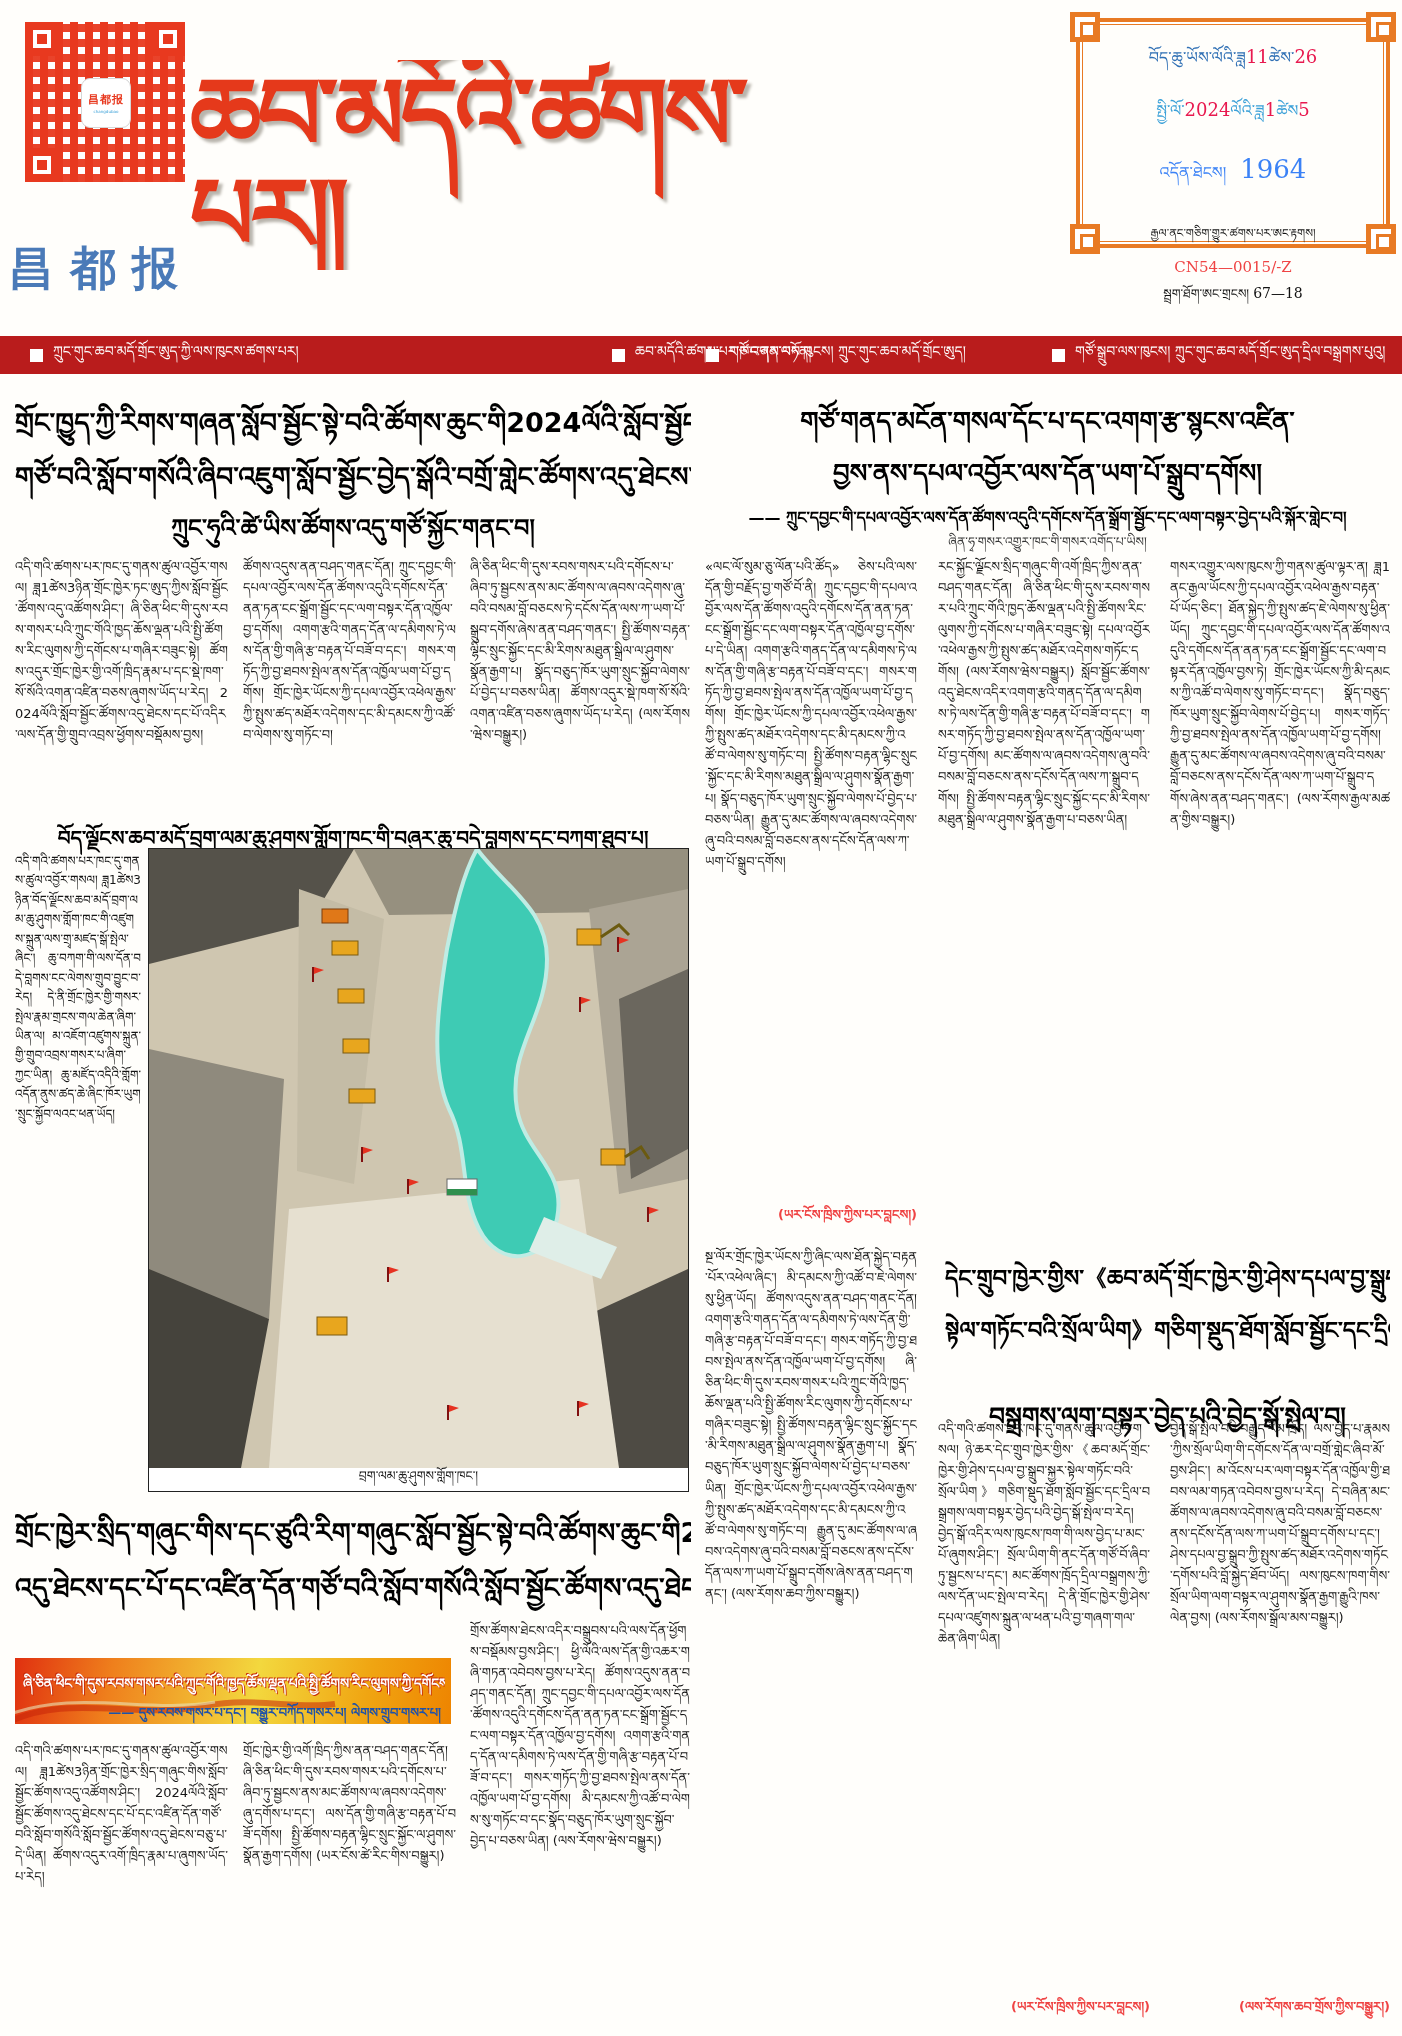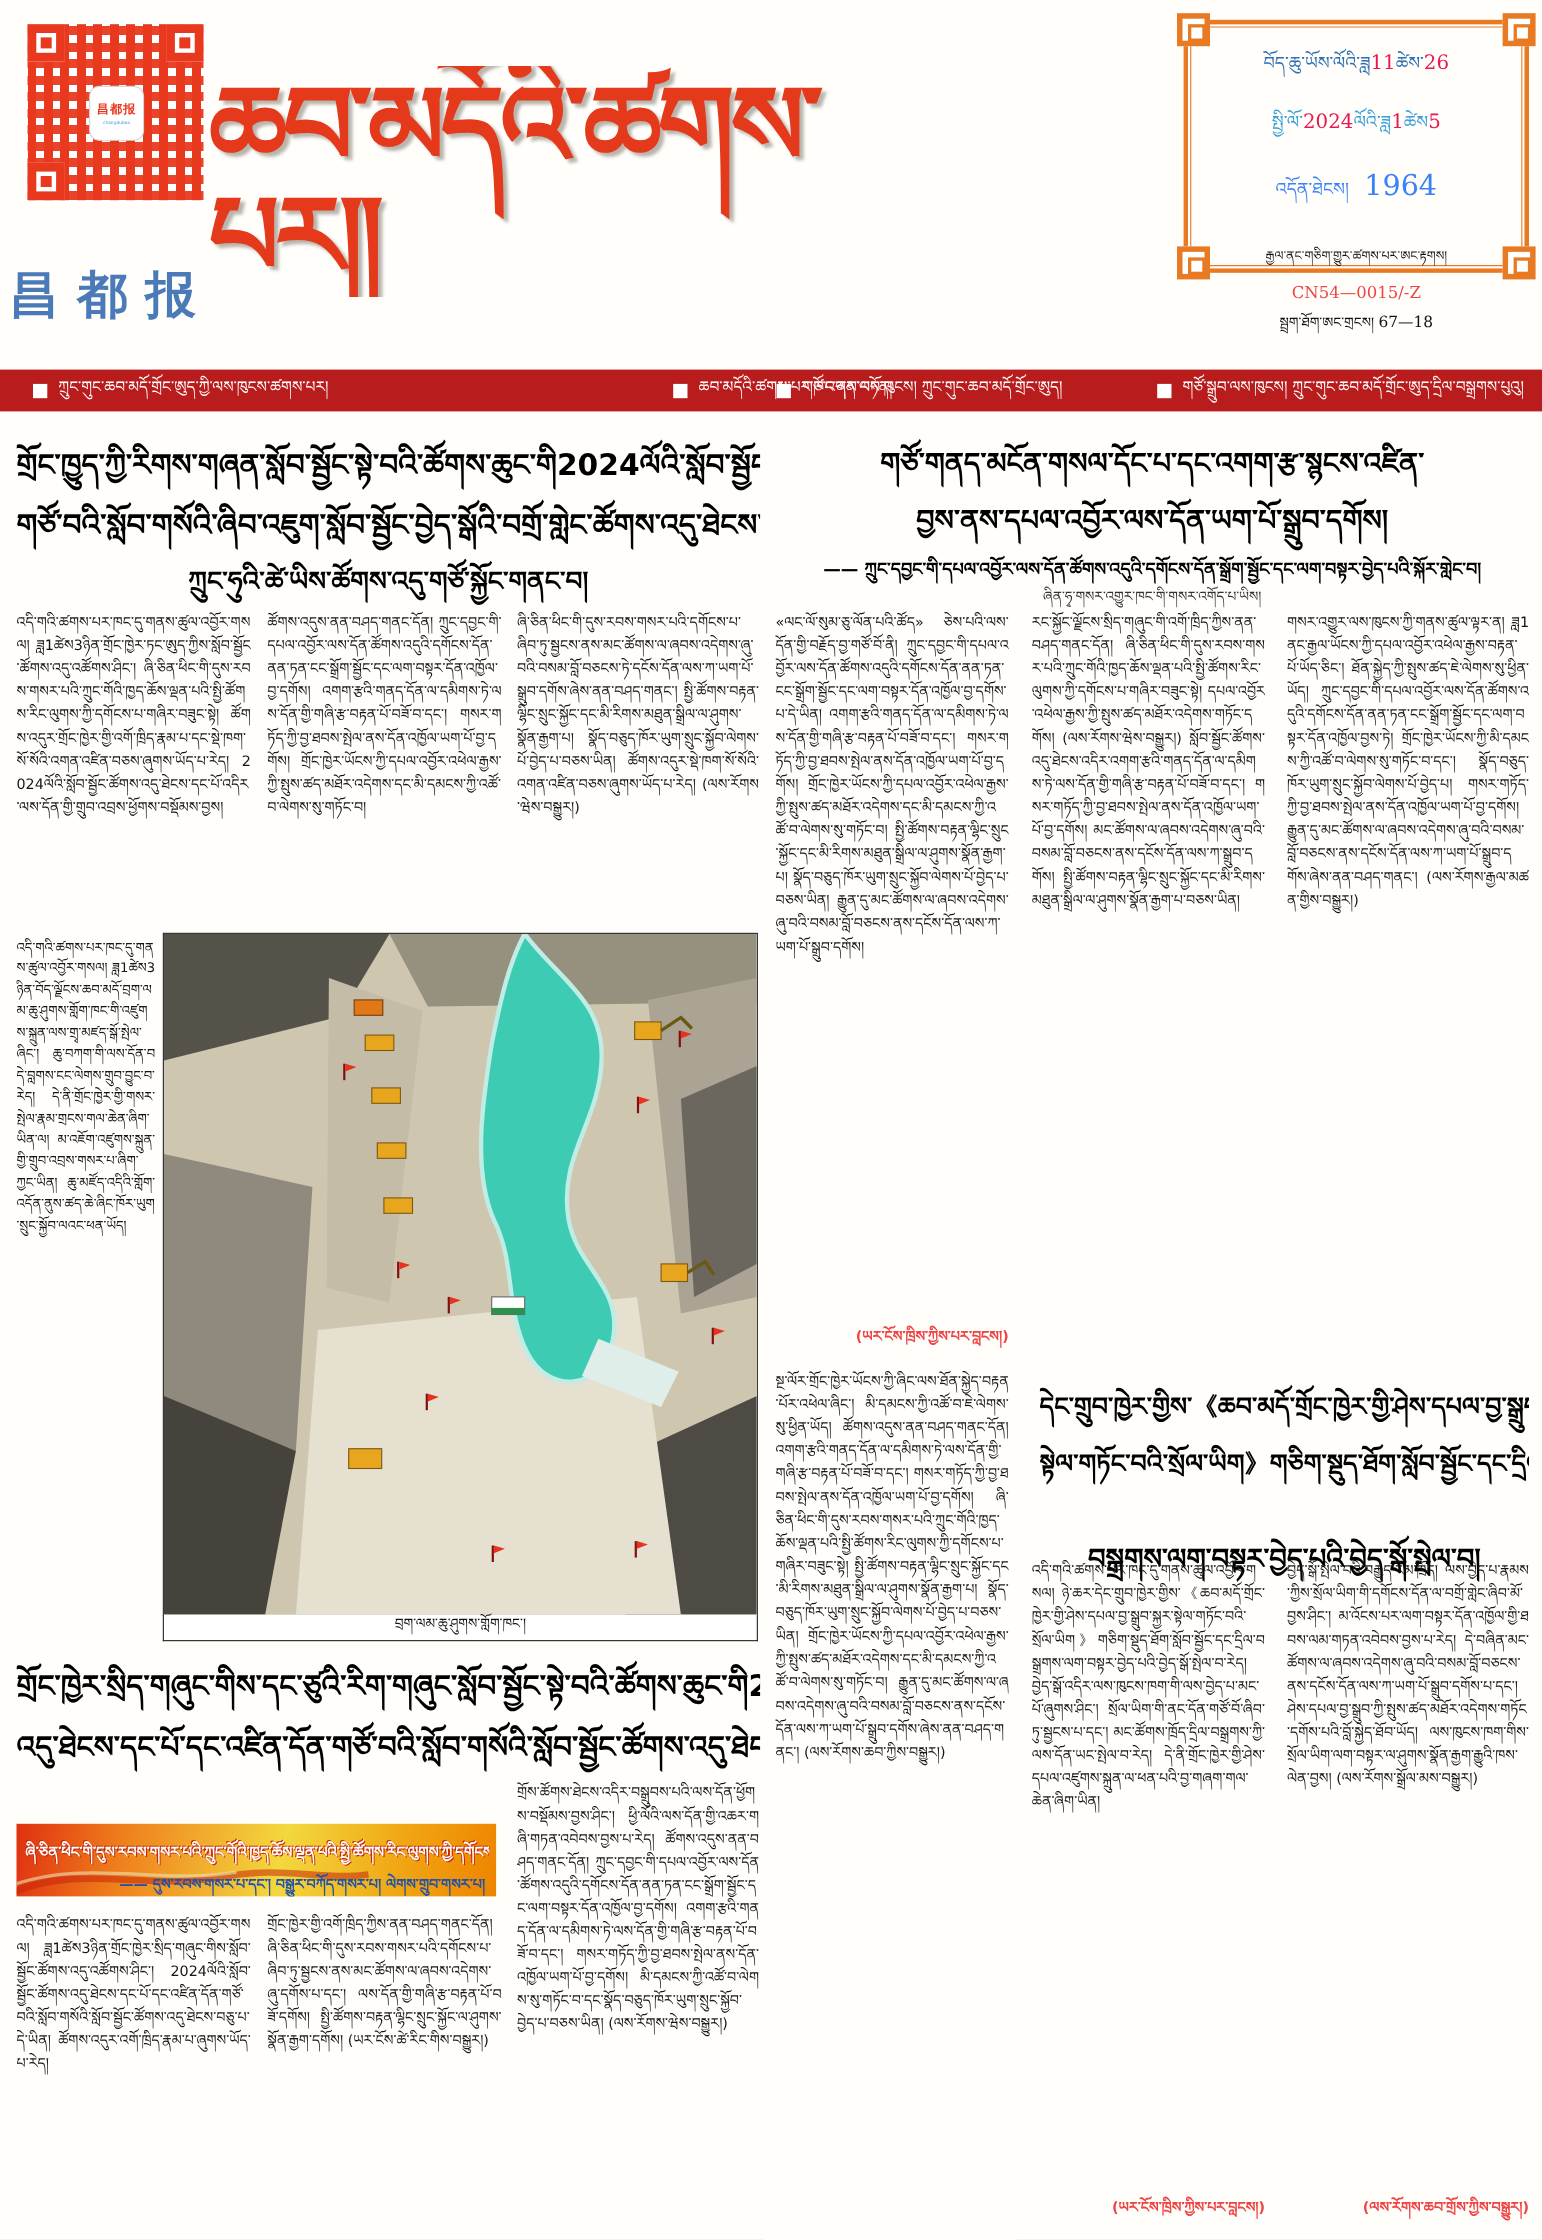--- a/index.html
+++ b/index.html
@@ -134,20 +134,21 @@
       </div>
   </div>
 
   <div class="abs hl" style="left:15px;top:392px;width:676px;font-size:27px">གྲོང་ཁྱུད་ཀྱི་རིགས་གཞན་སློབ་སྦྱོང་སྟེ་བའི་ཚོགས་ཆུང་གི2024ལོའི་སློབ་སྦྱོང་ཚོགས་འདུ་ཐེངས་དང་པོ་དང་།</div>
   <div class="abs hl" style="left:15px;top:446px;width:676px;font-size:27px">གཙོ་བའི་སློབ་གསོའི་ཞིབ་འཇུག་སློབ་སྦྱོང་བྱེད་སྒོའི་བགྲོ་གླེང་ཚོགས་འདུ་ཐེངས་ལྔ་པ་འཚོགས་པ།</div>
   <div class="abs hl" style="left:15px;top:501px;width:676px;font-size:24px">ཀྲུང་ཧུའི་ཚེ་ཡིས་ཚོགས་འདུ་གཙོ་སྐྱོང་གནང་བ།</div>
   <div class="abs col" style="left:15px;top:556px;width:213px;height:254px">འདི་གའི་ཚགས་པར་ཁང་དུ་གནས་ཚུལ་འབྱོར་གསལ། ཟླ1ཚེས3ཉིན་གྲོང་ཁྱེར་ཏང་ཨུད་ཀྱིས་སློབ་སྦྱོང་ཚོགས་འདུ་འཚོགས་ཤིང་། ཞི་ཅིན་ཕིང་གི་དུས་རབས་གསར་པའི་ཀྲུང་གོའི་ཁྱད་ཆོས་ལྡན་པའི་སྤྱི་ཚོགས་རིང་ལུགས་ཀྱི་དགོངས་པ་གཞིར་བཟུང་སྟེ། ཚོགས་འདུར་གྲོང་ཁྱེར་གྱི་འགོ་ཁྲིད་རྣམ་པ་དང་སྡེ་ཁག་སོ་སོའི་འགན་འཛིན་བཅས་ཞུགས་ཡོད་པ་རེད། 2024ལོའི་སློབ་སྦྱོང་ཚོགས་འདུ་ཐེངས་དང་པོ་འདིར་ལས་དོན་གྱི་གྲུབ་འབྲས་ཕྱོགས་བསྡོམས་བྱས།</div>
   <div class="abs col" style="left:243px;top:556px;width:213px;height:254px">ཚོགས་འདུས་ནན་བཤད་གནང་དོན། ཀྲུང་དབྱང་གི་དཔལ་འབྱོར་ལས་དོན་ཚོགས་འདུའི་དགོངས་དོན་ནན་ཏན་ངང་སྒྲོག་སྦྱོང་དང་ལག་བསྟར་དོན་འཁྱོལ་བྱ་དགོས། འགག་རྩའི་གནད་དོན་ལ་དམིགས་ཏེ་ལས་དོན་གྱི་གཞི་རྩ་བརྟན་པོ་བཟོ་བ་དང་། གསར་གཏོད་ཀྱི་བྱ་ཐབས་སྤེལ་ནས་དོན་འཁྱོལ་ཡག་པོ་བྱ་དགོས། གྲོང་ཁྱེར་ཡོངས་ཀྱི་དཔལ་འབྱོར་འཕེལ་རྒྱས་ཀྱི་སྤུས་ཚད་མཐོར་འདེགས་དང་མི་དམངས་ཀྱི་འཚོ་བ་ལེགས་སུ་གཏོང་བ།</div>
   <div class="abs col" style="left:470px;top:556px;width:220px;height:254px">ཞི་ཅིན་ཕིང་གི་དུས་རབས་གསར་པའི་དགོངས་པ་ཞིབ་ཏུ་སྦྱངས་ནས་མང་ཚོགས་ལ་ཞབས་འདེགས་ཞུ་བའི་བསམ་བློ་བཅངས་ཏེ་དངོས་དོན་ལས་ཀ་ཡག་པོ་སྒྲུབ་དགོས་ཞེས་ནན་བཤད་གནང་། སྤྱི་ཚོགས་བརྟན་ལྷིང་སྲུང་སྐྱོང་དང་མི་རིགས་མཐུན་སྒྲིལ་ལ་ཤུགས་སྣོན་རྒྱག་པ། སྣོད་བཅུད་ཁོར་ཡུག་སྲུང་སྐྱོབ་ལེགས་པོ་བྱེད་པ་བཅས་ཡིན། ཚོགས་འདུར་སྡེ་ཁག་སོ་སོའི་འགན་འཛིན་བཅས་ཞུགས་ཡོད་པ་རེད། (ལས་རོགས་ཝེས་བསྒྱུར།)</div>
 
+  <div class="abs hl" style="left:15px;top:816px;width:676px;font-size:20px">བོད་ལྗོངས་ཆབ་མདོ་བྲག་ལམ་ཆུ་ཤུགས་གློག་ཁང་གི་བཞུར་ཆུ་བདེ་བླགས་དང་བཀག་ཐུབ་པ།</div>
   <div class="abs col" style="left:15px;top:852px;width:126px;height:636px;font-size:12px">འདི་གའི་ཚགས་པར་ཁང་དུ་གནས་ཚུལ་འབྱོར་གསལ། ཟླ1ཚེས3ཉིན་བོད་ལྗོངས་ཆབ་མདོ་བྲག་ལམ་ཆུ་ཤུགས་གློག་ཁང་གི་འཛུགས་སྐྲུན་ལས་གྲྭ་མཛད་སྒོ་སྤེལ་ཞིང་། ཆུ་བཀག་གི་ལས་དོན་བདེ་བླགས་ངང་ལེགས་གྲུབ་བྱུང་བ་རེད། དེ་ནི་གྲོང་ཁྱེར་གྱི་གསར་སྤེལ་རྣམ་གྲངས་གལ་ཆེན་ཞིག་ཡིན་ལ། མ་འཇོག་འཛུགས་སྐྲུན་གྱི་གྲུབ་འབྲས་གསར་པ་ཞིག་ཀྱང་ཡིན། ཆུ་མཛོད་འདིའི་གློག་འདོན་ནུས་ཚད་ཆེ་ཞིང་ཁོར་ཡུག་སྲུང་སྐྱོབ་ལའང་ཕན་ཡོད།</div>
 
   <div class="abs photo">
     <svg width="539" height="619" viewBox="0 0 539 619" xmlns="http://www.w3.org/2000/svg">
       <rect width="539" height="619" fill="#cfc6b0"></rect>
       <polygon points="0,0 205,0 160,75 0,115" fill="#55524a"></polygon>
       <polygon points="205,0 539,0 539,62 240,66" fill="#96907f"></polygon>
       <polygon points="440,60 539,40 539,330 470,345" fill="#aba494"></polygon>
       <polygon points="470,150 539,120 539,300 482,330" fill="#6b675e"></polygon>
       <polygon points="430,470 539,420 539,619 420,619" fill="#4e4b44"></polygon>

